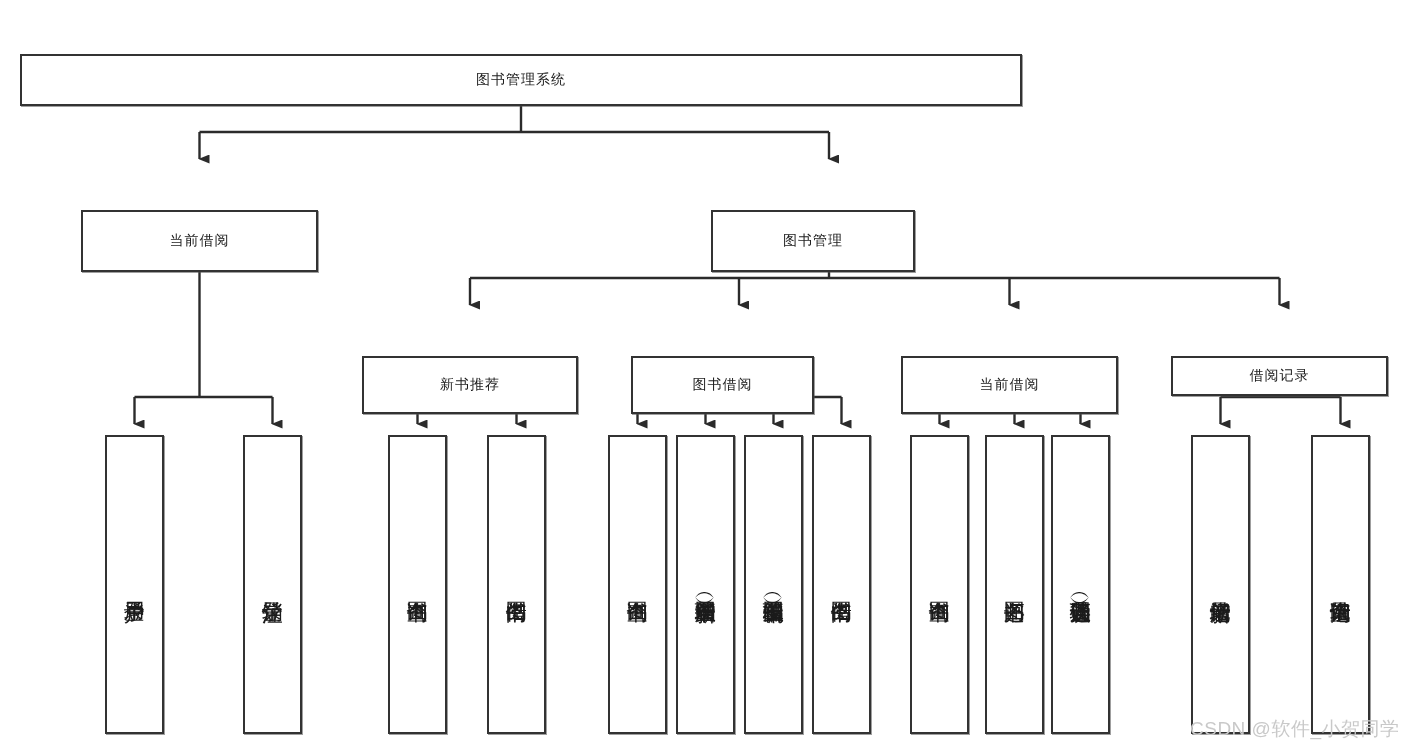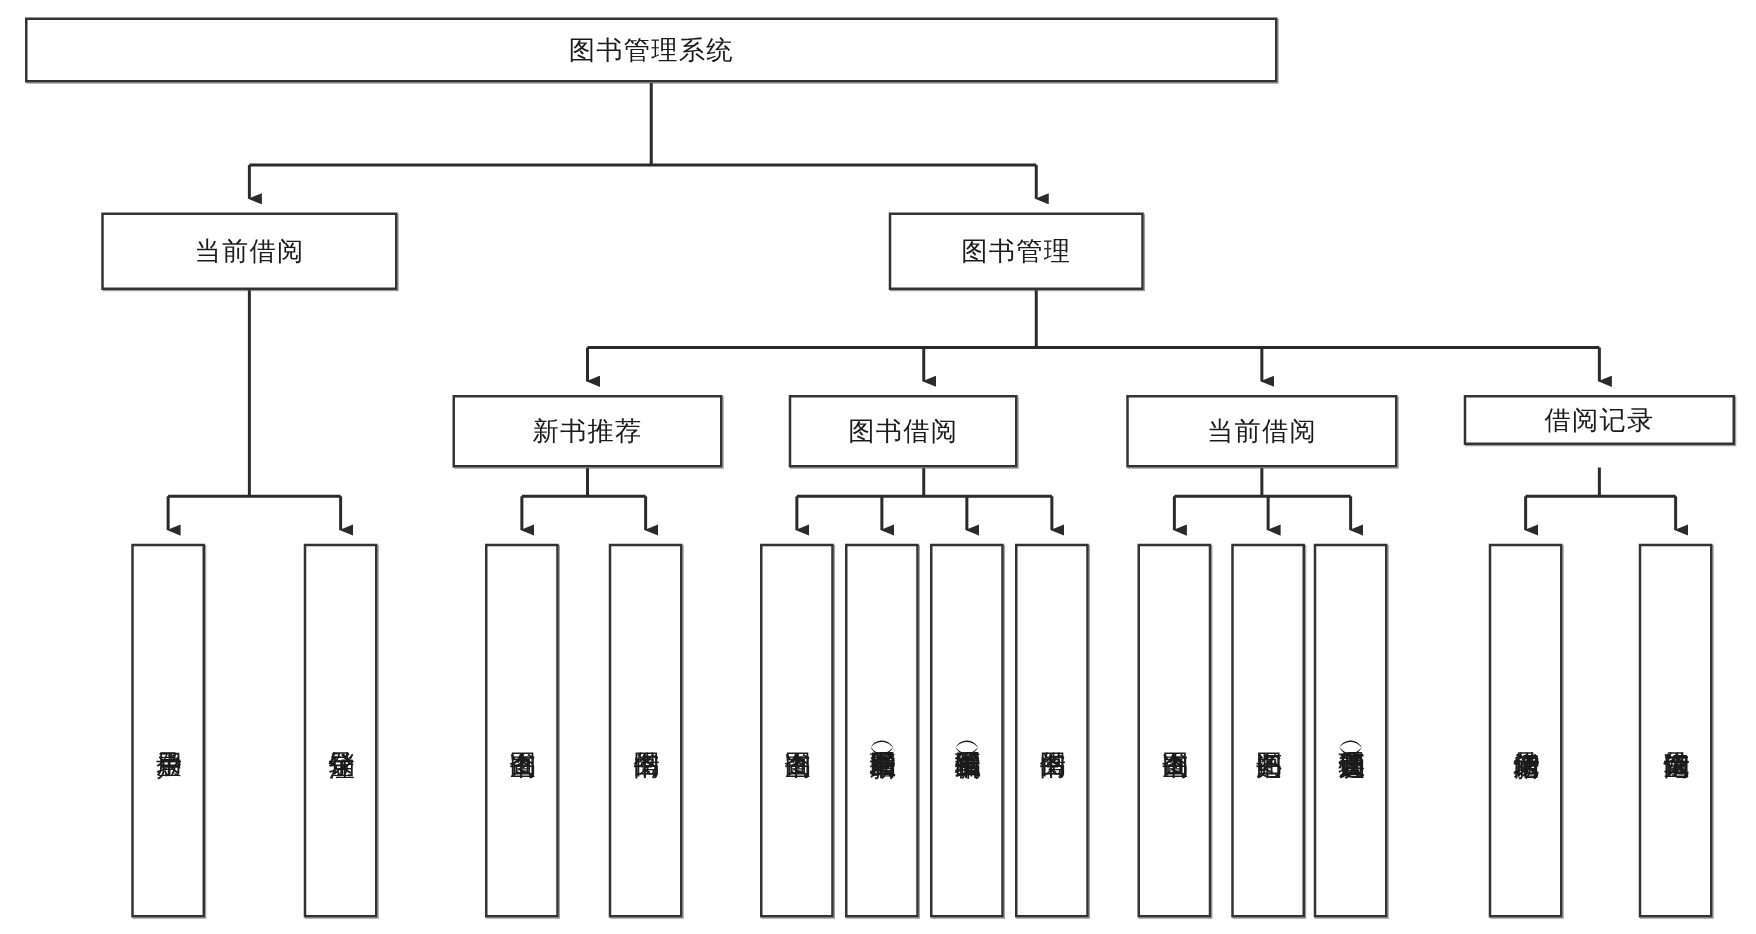--- a/index.html
+++ b/index.html
@@ -29,22 +29,23 @@
     box-sizing: border-box;
     background: #ffffff;
     border: 2px solid #333333;
     box-shadow: 1px 1px 0 0 rgba(80,80,80,0.55);
     display: flex;
     align-items: center;
     justify-content: center;
     color: #1b1b1b;
   }
   .node-box.horiz {
-    font-size: 21px;
+    font-size: 14px;
     letter-spacing: 1px;
+    margin-top: 40px;
   }
   .node-box.vert {
     writing-mode: vertical-rl;
     text-orientation: upright;
     font-size: 21px;
     line-height: 1.12;
     padding: 4px 0;
     white-space: nowrap;
   }
   .node-label {
@@ -163,14 +164,15 @@
         <span class="node-label">确认归还（管理员）</span>
       </div>
       <div class="node-box vert" style="left: 1191px; top: 435px; width: 59px; height: 299px;">
         <span class="node-label">新增借阅记录</span>
       </div>
       <div class="node-box vert" style="left: 1311px; top: 435px; width: 59px; height: 299px;">
         <span class="node-label">查询借阅记录</span>
       </div>
     </div>
 
+  <div class="watermark" style="left: 1190px; top: 716px; color: rgb(201, 201, 201);">CSDN @软件_小贺同学</div>
 
 </div>
 
 </body></html>

